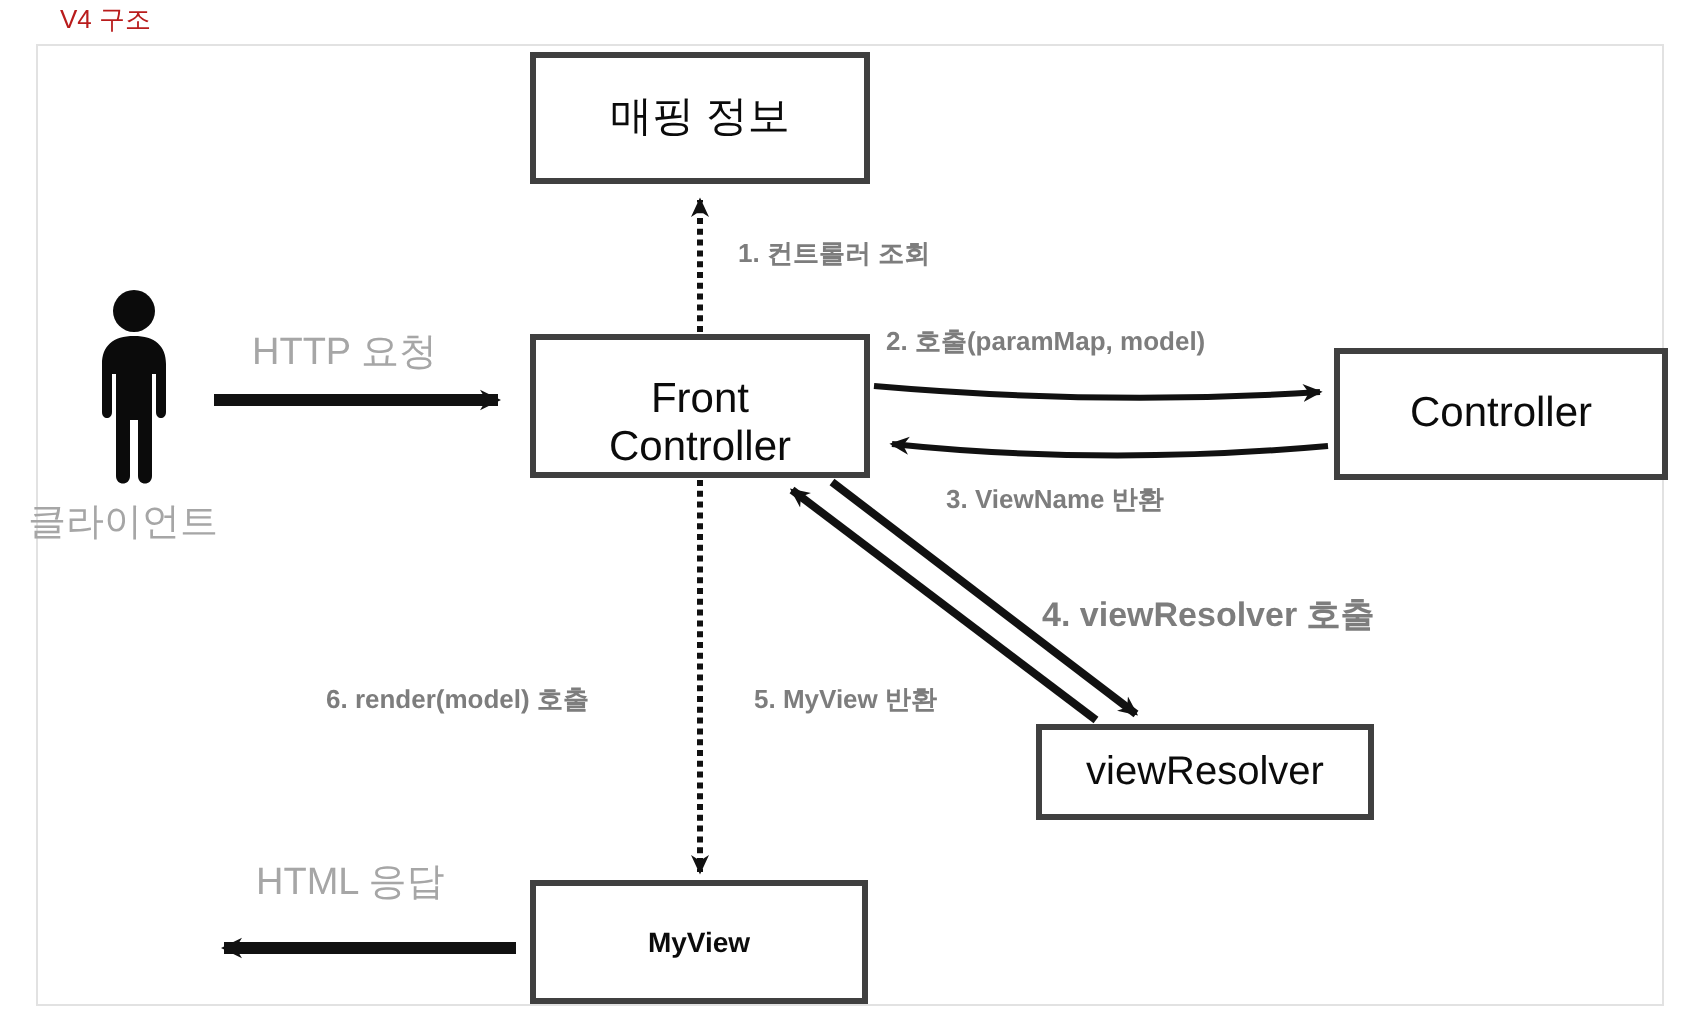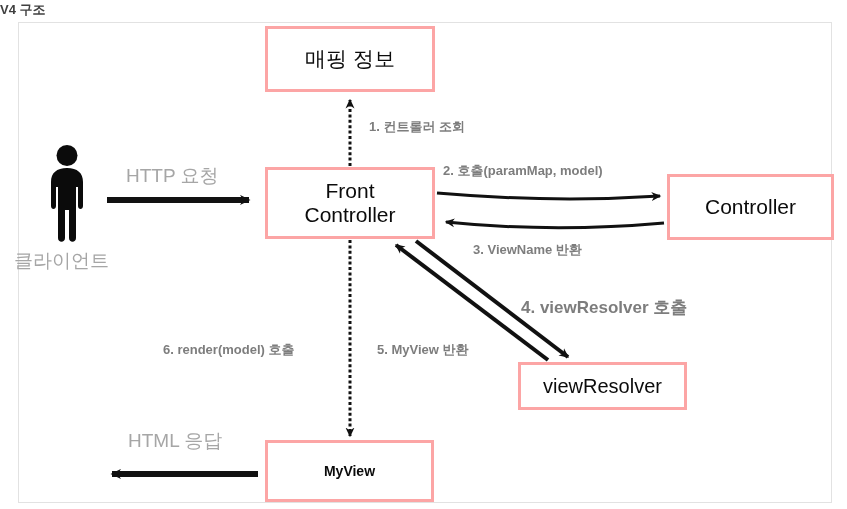--- a/index.html
+++ b/index.html
@@ -9,25 +9,25 @@
   }
   body {
     width: 847px;
     height: 509px;
     position: relative;
     font-family: "Liberation Sans", "DejaVu Sans", sans-serif;
     overflow: hidden;
   }
   #page-title {
     position: absolute;
-    left: 0;
+    left: 30px;
     top: 1px;
     font-size: 13px;
-    font-weight: bold;
-    color: #404040;
+    font-weight: normal;
+    color: #b91c1c;
     letter-spacing: 0px;
     white-space: nowrap;
   }
   #diagram-frame {
     position: absolute;
     left: 18px;
     top: 22px;
     width: 814px;
     height: 481px;
     border: 1px solid #e2e2e2;
@@ -37,32 +37,32 @@
   #diagram-svg {
     position: absolute;
     left: 0;
     top: 0;
     width: 847px;
     height: 509px;
     pointer-events: none;
   }
   .node-box {
     position: absolute;
-    border: 3px solid #fca5a5;
+    border: 3px solid #404040;
     background: #ffffff;
     box-sizing: border-box;
     display: flex;
     align-items: center;
     justify-content: center;
     text-align: center;
     color: #0b0b0b;
     line-height: 1.15;
   }
   #node-mapping-info { left: 265px; top: 26px; width: 170px; height: 66px; font-size: 21px; }
-  #node-front-controller { left: 265px; top: 167px; width: 170px; height: 72px; font-size: 21px; }
+  #node-front-controller { left: 265px; top: 167px; width: 170px; height: 72px; font-size: 21px; align-items: flex-end; }
   #node-controller { left: 667px; top: 174px; width: 167px; height: 66px; font-size: 21px; }
   #node-view-resolver { left: 518px; top: 362px; width: 169px; height: 48px; font-size: 20px; }
   #node-myview { left: 265px; top: 440px; width: 169px; height: 62px; font-size: 14px; font-weight: bold; }
 
   .edge-label {
     position: absolute;
     color: #7d7d7d;
     font-weight: bold;
     white-space: nowrap;
   }

